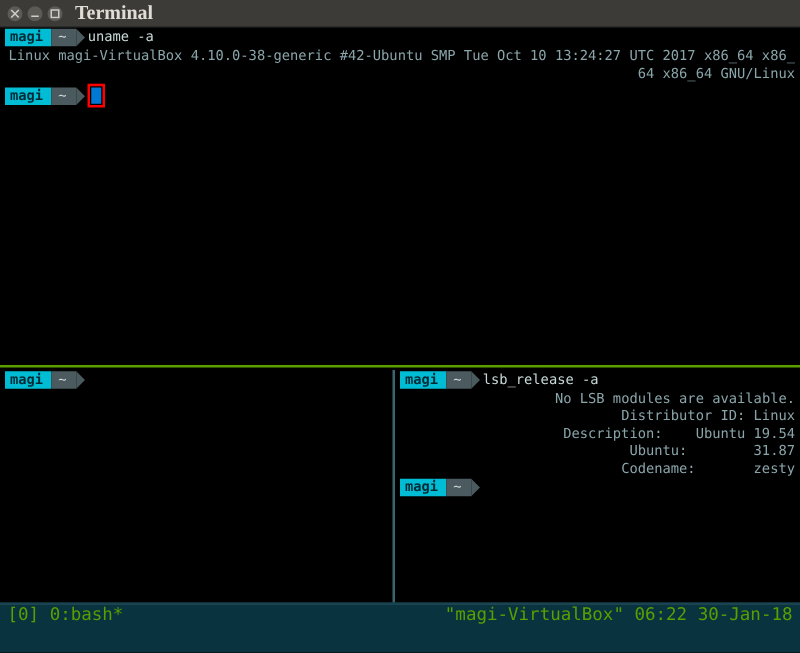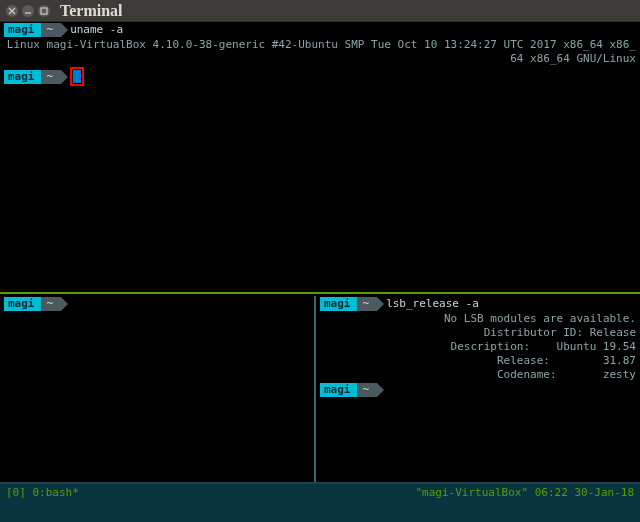--- a/index.html
+++ b/index.html
@@ -92,21 +92,21 @@
   .statusbar {
     position: absolute;
     left: 0; bottom: 0; width: 640px; height: 18px;
     background: #0a3340;
     border-top: 2px solid #1a4450;
     display: flex;
     align-items: center;
     justify-content: space-between;
     padding: 0 6px;
     color: #5a9e00;
-    font-size: 11px;
+    font-size: 14px;
   }
   .status-right { color: #5a9e00; }
   .kv-row { white-space: pre; }
 </style>
 </head>
 <body>
 
 <div class="titlebar">
   <div class="window-btns">
     <div class="wbtn">
@@ -159,23 +159,23 @@
   <div class="vdiv"></div>
 
   <div class="pane pane-br">
     <div class="prompt-row">
       <span class="seg-user">magi</span>
       <span class="seg-path">~</span>
       <span class="seg-arrow-end arr-path"></span>
       <span class="cmd-text">lsb_release -a</span>
     </div>
     <div class="line output">No LSB modules are available.</div>
-    <div class="line output kv-row"><span>Distributor ID:</span> <span>Release</span></div>
+    <div class="line output kv-row"><span>Distributor ID:</span> <span>Linux</span></div>
     <div class="line output kv-row"><span>Description:</span>    <span>Ubuntu 19.54</span></div>
-    <div class="line output kv-row"><span>Release:</span>        <span>31.87</span></div>
+    <div class="line output kv-row"><span>Ubuntu:</span>        <span>31.87</span></div>
     <div class="line output kv-row"><span>Codename:</span>       <span>zesty</span></div>
     <div class="prompt-row">
       <span class="seg-user">magi</span>
       <span class="seg-path">~</span>
       <span class="seg-arrow-end arr-path"></span>
     </div>
   </div>
 
   <div class="statusbar">
     <span>[0] 0:bash*</span>

